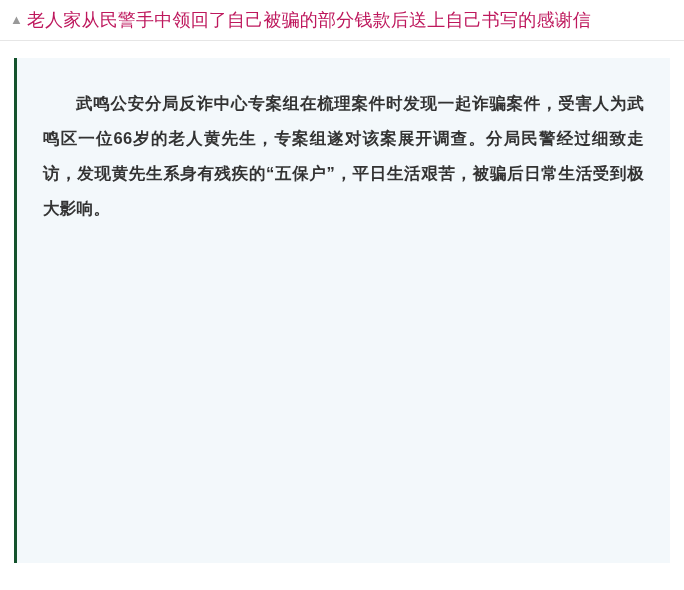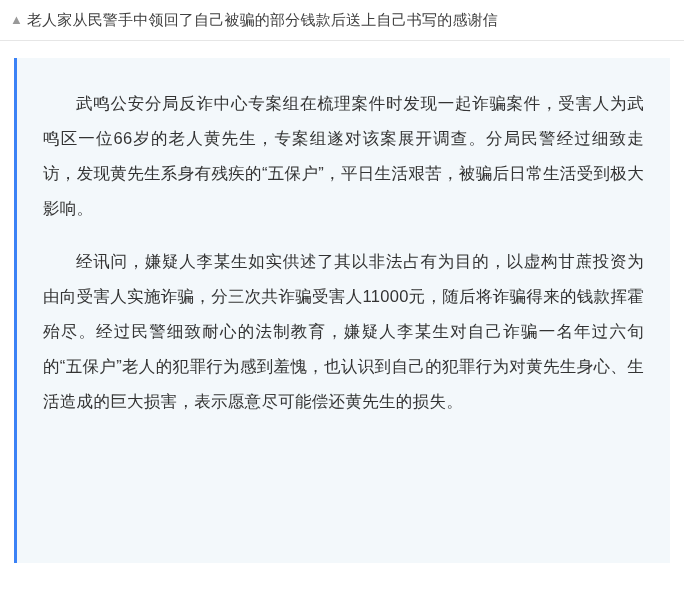--- a/index.html
+++ b/index.html
@@ -27,37 +27,38 @@
     background: #ffffff;
   }
   .caption-marker {
     color: #999999;
     font-size: 13px;
     line-height: 20px;
     margin-right: 4px;
     flex: 0 0 auto;
   }
   .caption-text {
-    font-size: 15px;
+    font-size: 18px;
     line-height: 20px;
-    color: #404040;
+    color: #be185d;
     letter-spacing: 0.2px;
   }
   .divider {
     height: 1px;
     background: #e6e6e6;
     width: 100%;
   }
   .article-card {
     margin: 17px 14px 0 14px;
     background: #f3f8fb;
-    border-left: 3px solid #3b82f6;
+    border-left: 3px solid #14532d;
     padding: 28px 26px 24px 26px;
     box-sizing: border-box;
     min-height: 505px;
+    font-weight: bold;
   }
   .para {
     font-size: 16.5px;
     line-height: 35px;
     color: #333333;
     text-align: justify;
     text-justify: inter-ideograph;
     text-indent: 2em;
     margin: 0 0 18px 0;
     letter-spacing: 0.3px;
@@ -73,16 +74,15 @@
 
   <div class="caption-bar">
     <span class="caption-marker">▲</span>
     <span class="caption-text">老人家从民警手中领回了自己被骗的部分钱款后送上自己书写的感谢信</span>
   </div>
 
   <div class="divider"></div>
 
   <div class="article-card">
     <p class="para">武鸣公安分局反诈中心专案组在梳理案件时发现一起诈骗案件，受害人为武鸣区一位66岁的老人黄先生，专案组遂对该案展开调查。分局民警经过细致走访，发现黄先生系身有残疾的“五保户”，平日生活艰苦，被骗后日常生活受到极大影响。</p>
-    <p class="para">经讯问，嫌疑人李某生如实供述了其以非法占有为目的，以虚构甘蔗投资为由向受害人实施诈骗，分三次共诈骗受害人11000元，随后将诈骗得来的钱款挥霍殆尽。经过民警细致耐心的法制教育，嫌疑人李某生对自己诈骗一名年过六旬的“五保户”老人的犯罪行为感到羞愧，也认识到自己的犯罪行为对黄先生身心、生活造成的巨大损害，表示愿意尽可能偿还黄先生的损失。</p>
   </div>
 
 </div>
 
 </body></html>

